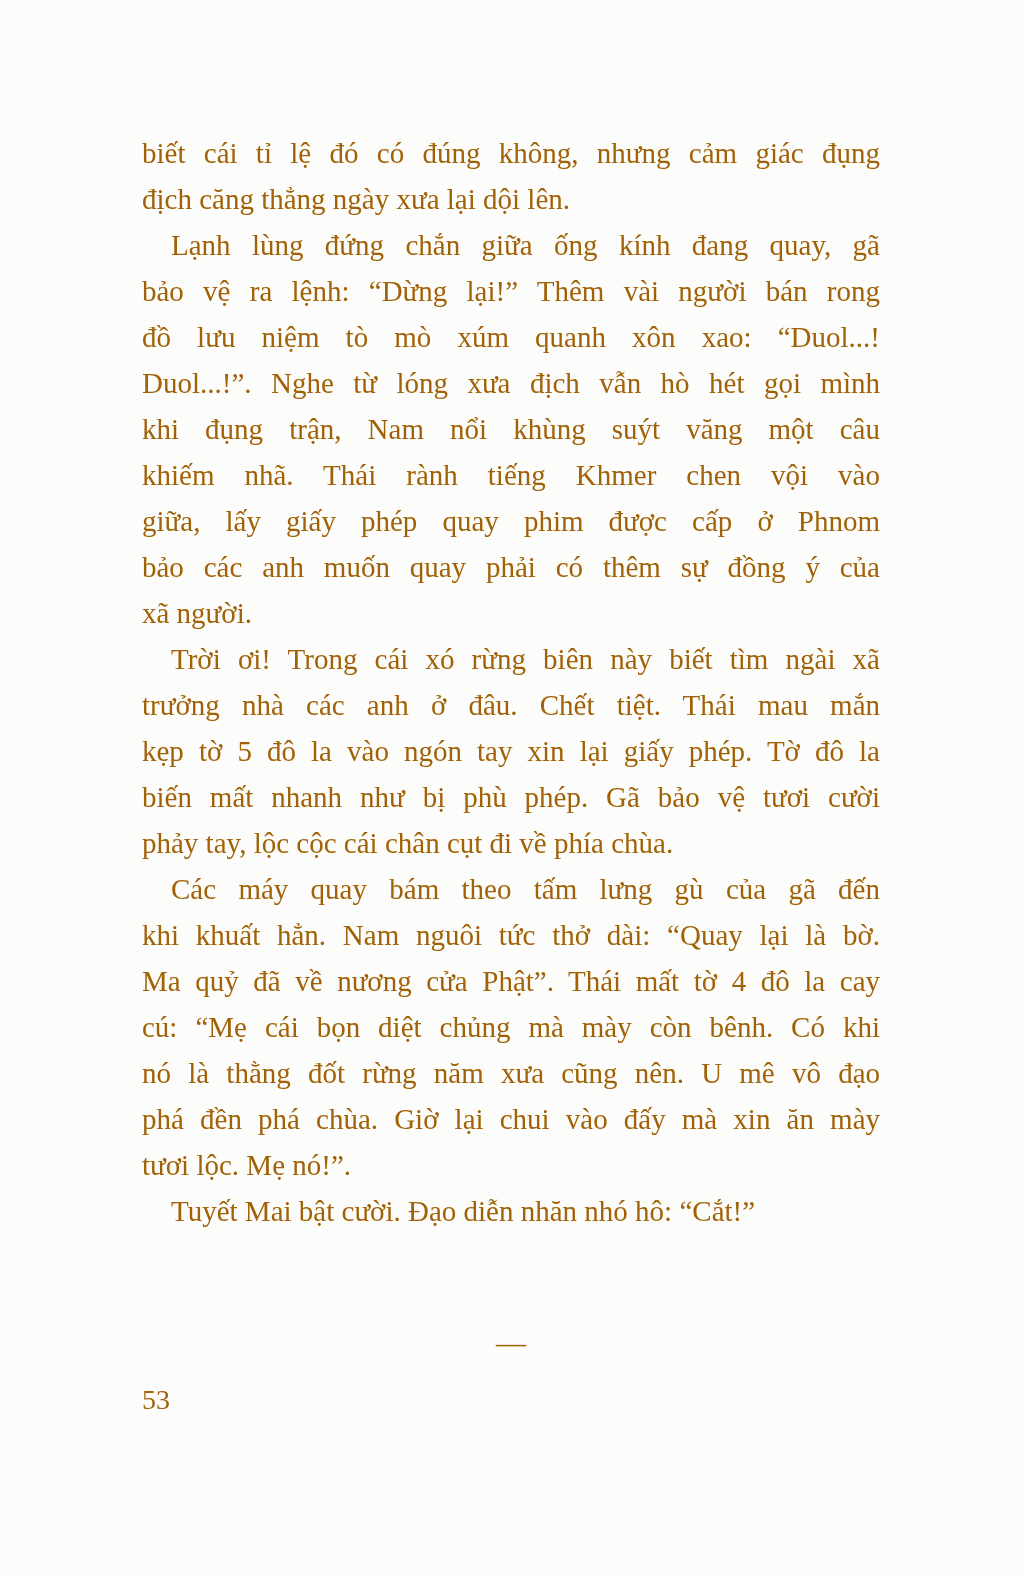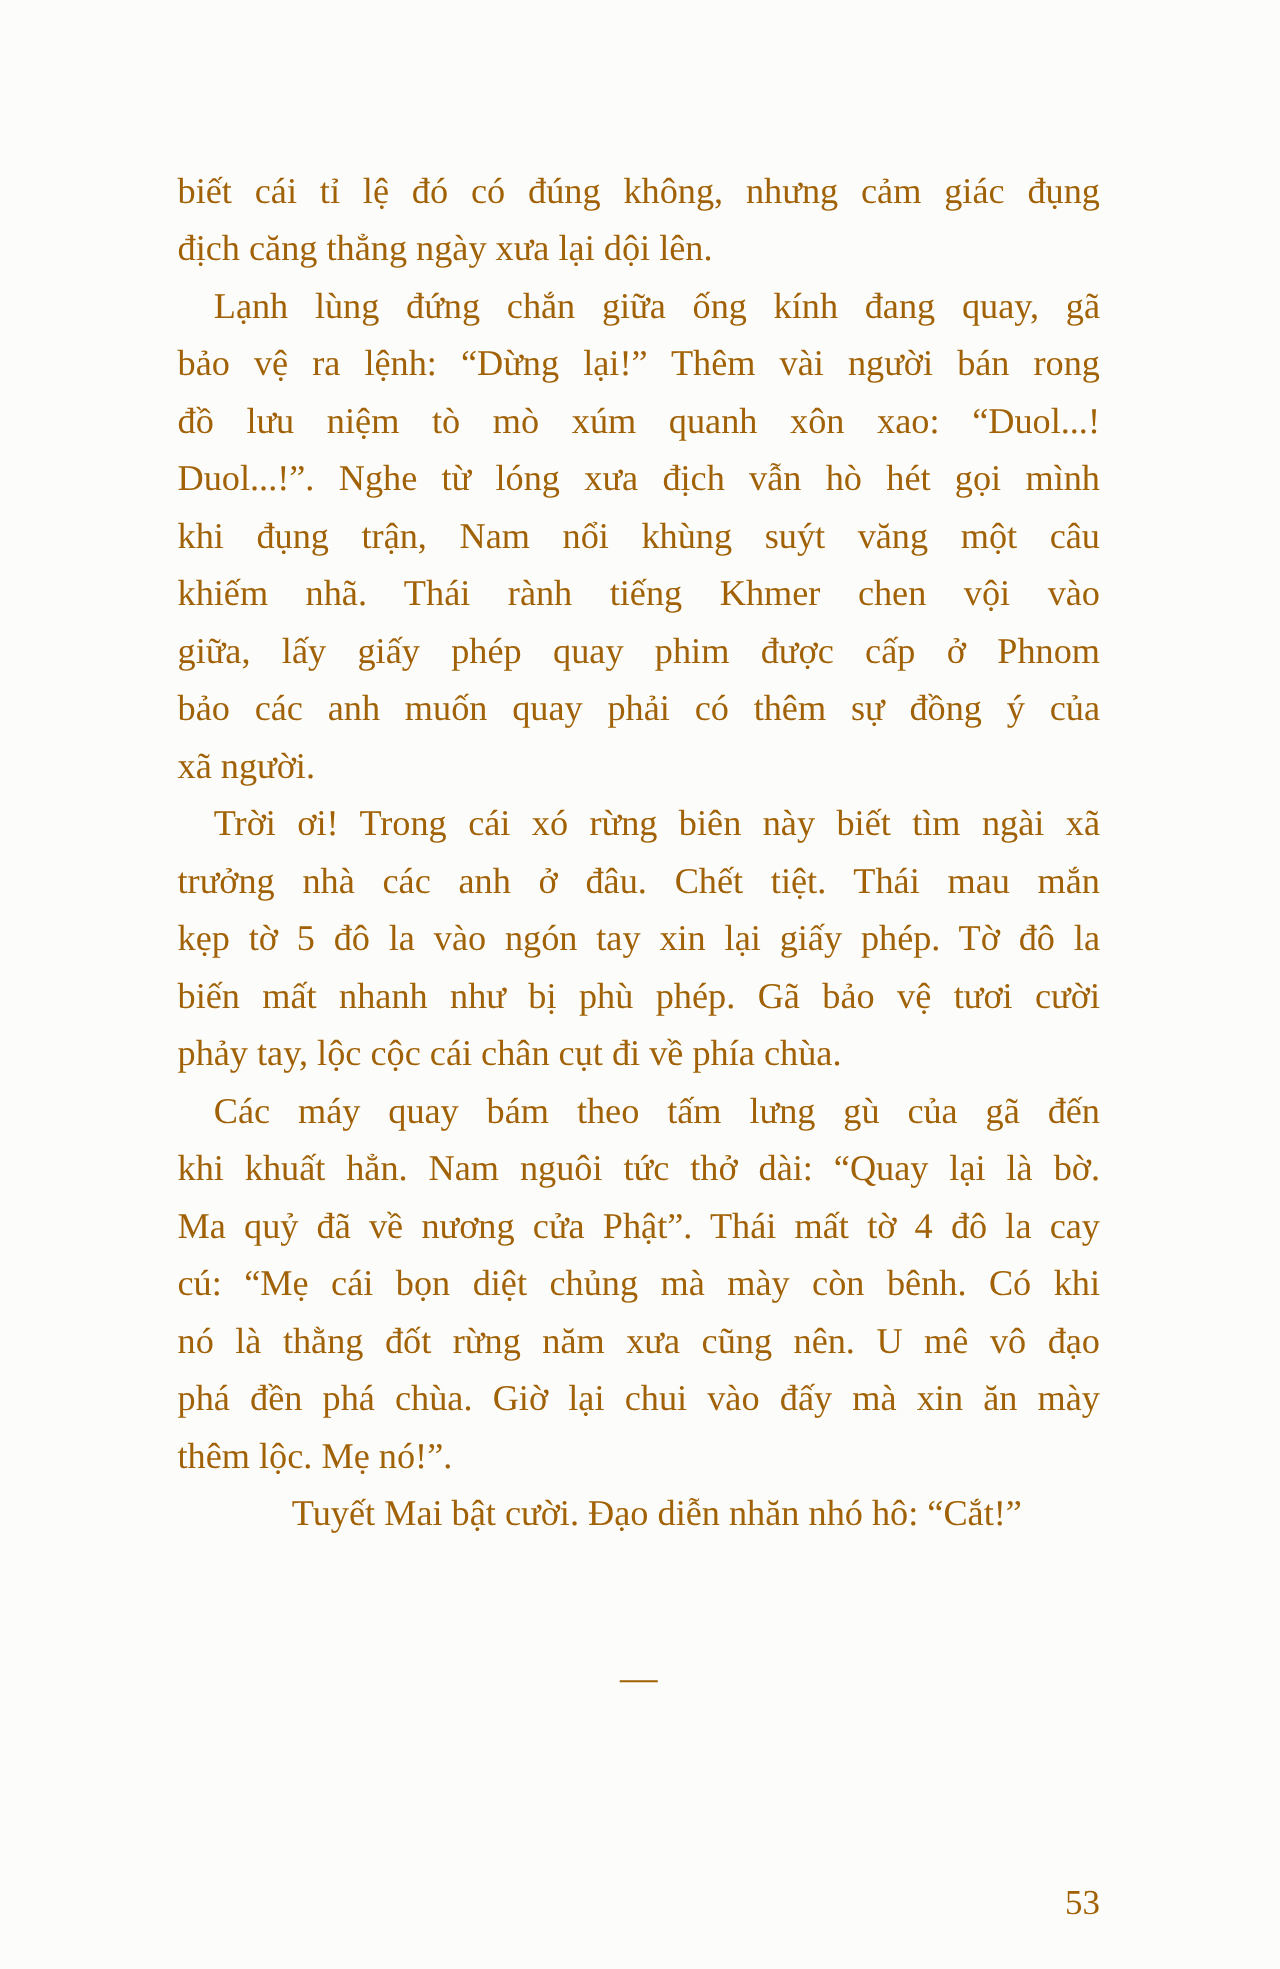--- a/index.html
+++ b/index.html
@@ -27,38 +27,37 @@
     height: 46px;
     white-space: normal;
     text-align: left;
   }
   .line.justify {
     text-align: justify;
     text-align-last: justify;
   }
   .line.indent {
     padding-left: 29px;
-    text-align: center;
   }
   .separator {
     position: absolute;
     left: 142px;
     top: 1320px;
     width: 738px;
     text-align: center;
     font-size: 30px;
     line-height: 46px;
     transform: none;
   }
   .page-number {
     position: absolute;
     left: 142px;
-    top: 1506px;
+    top: 1383px;
     width: 738px;
-    text-align: right;
+    text-align: left;
     font-size: 28px;
     line-height: 34px;
   }
 </style>
 </head>
 <body>
 
 <div class="page" style="background: rgb(252, 252, 250); color: #a16207;">
   <div class="text-block">
       <div class="line justify">biết cái tỉ lệ đó có đúng không, nhưng cảm giác đụng</div>
@@ -76,18 +75,18 @@
       <div class="line justify">trưởng nhà các anh ở đâu. Chết tiệt. Thái mau mắn</div>
       <div class="line justify">kẹp tờ 5 đô la vào ngón tay xin lại giấy phép. Tờ đô la</div>
       <div class="line justify">biến mất nhanh như bị phù phép. Gã bảo vệ tươi cười</div>
       <div class="line">phảy tay, lộc cộc cái chân cụt đi về phía chùa.</div>
       <div class="line justify indent">Các máy quay bám theo tấm lưng gù của gã đến</div>
       <div class="line justify">khi khuất hẳn. Nam nguôi tức thở dài: “Quay lại là bờ.</div>
       <div class="line justify">Ma quỷ đã về nương cửa Phật”. Thái mất tờ 4 đô la cay</div>
       <div class="line justify">cú: “Mẹ cái bọn diệt chủng mà mày còn bênh. Có khi</div>
       <div class="line justify">nó là thằng đốt rừng năm xưa cũng nên. U mê vô đạo</div>
       <div class="line justify">phá đền phá chùa. Giờ lại chui vào đấy mà xin ăn mày</div>
-      <div class="line">thêm lộc. Mẹ nó!”.</div>
+      <div class="line">tươi lộc. Mẹ nó!”.</div>
       <div class="line indent">Tuyết Mai bật cười. Đạo diễn nhăn nhó hô: “Cắt!”</div>
     </div>
   <div class="separator">—</div>
   <div class="page-number">53</div>
 </div>
 
 </body></html>

